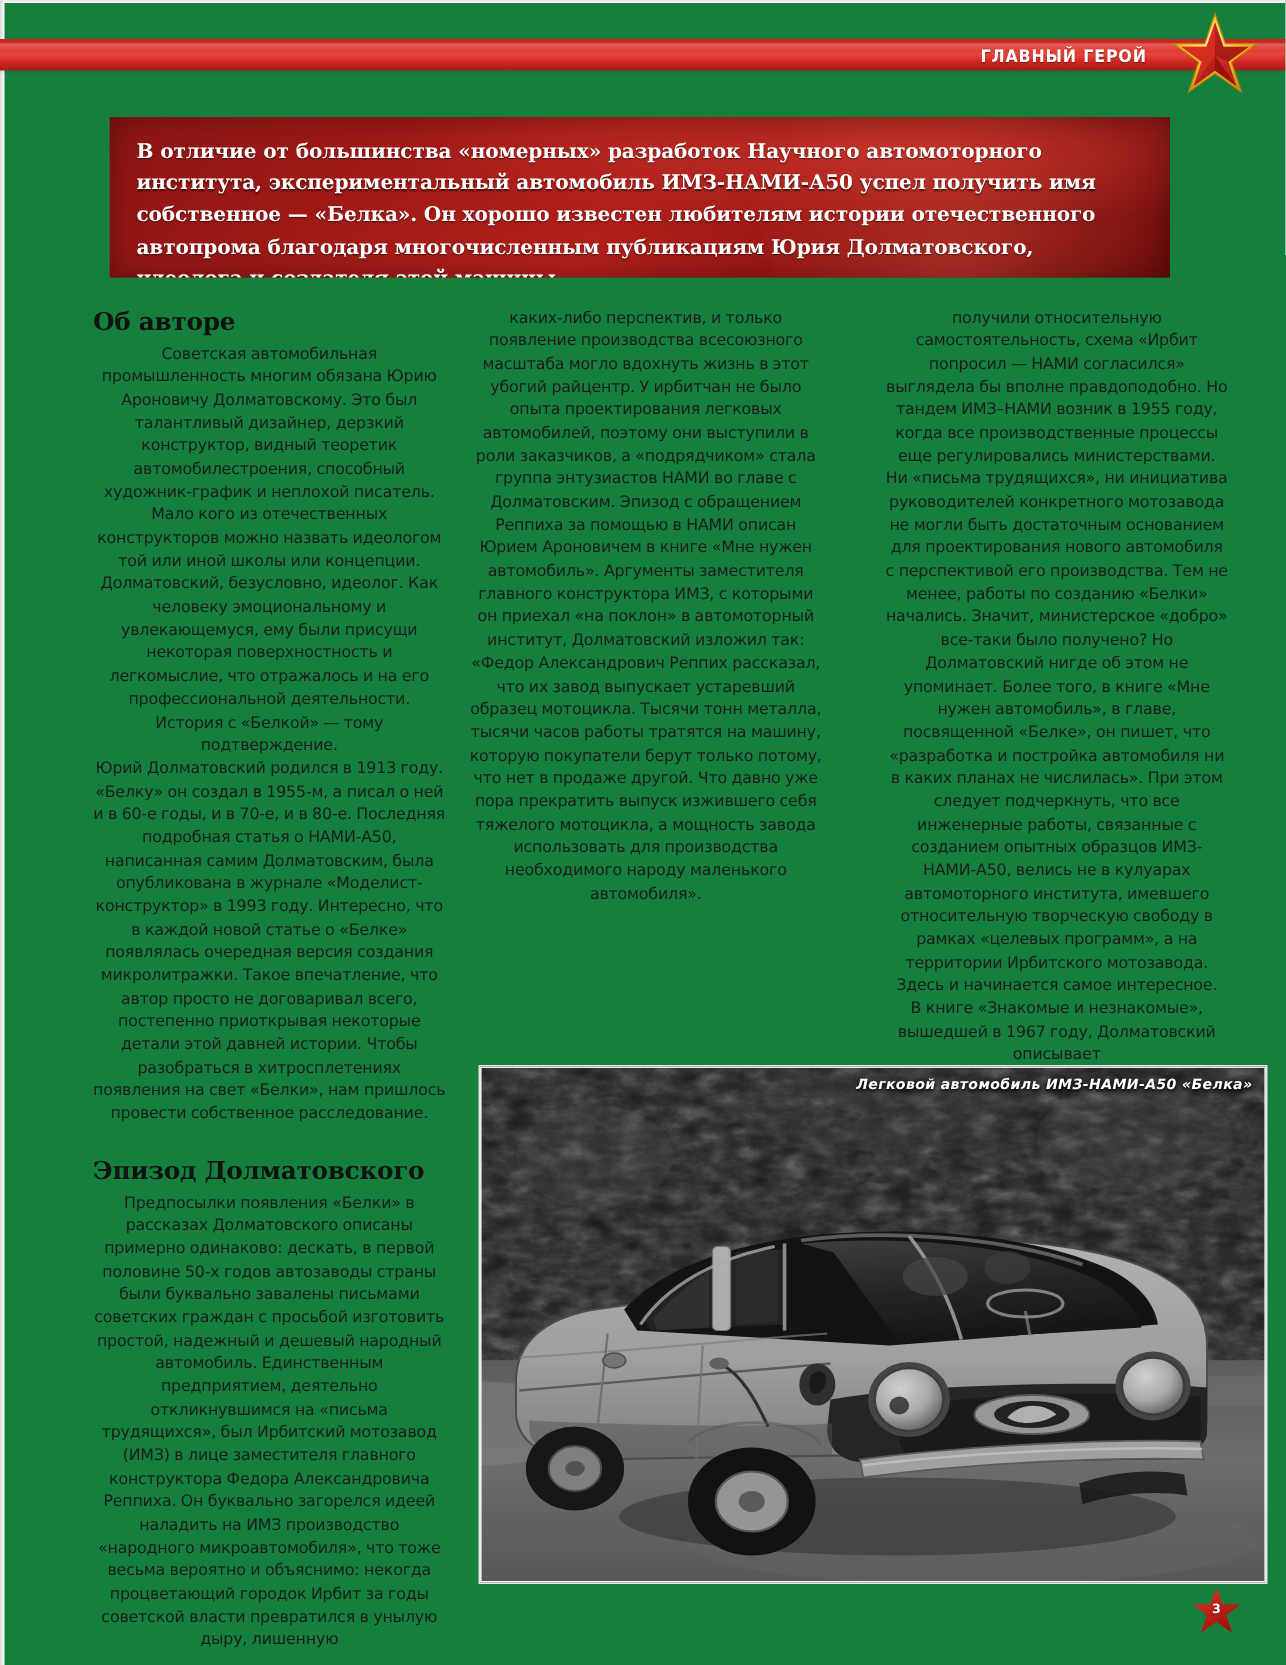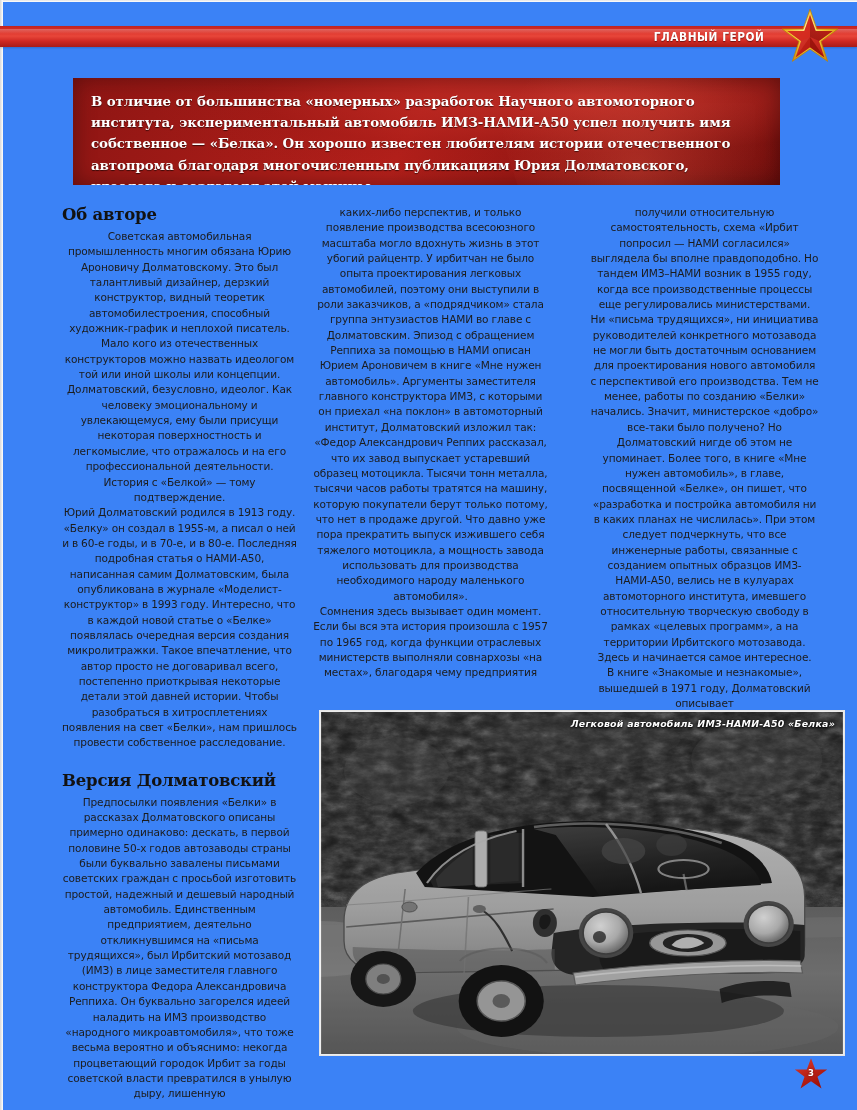--- a/index.html
+++ b/index.html
@@ -13,21 +13,21 @@
     position: relative;
     overflow: hidden;
     font-family: "DejaVu Sans", "Liberation Sans", sans-serif;
     color: #1a1a1a;
   }
 
   
   .page {
     position: absolute;
     inset: 0;
-    background: #3b82f6;
+    background: #15803d;
   }
   .page-edge-left {
     position: absolute;
     left: 0; top: 0; bottom: 0;
     width: 3px;
     background: linear-gradient(to right, #d8d8d8, #ffffff);
     pointer-events: none;
   }
   .page-edge-top {
     position: absolute;
@@ -255,32 +255,31 @@
   <div class="intro-box">
     <div class="intro-text">В отличие от большинства «номерных» разработок Научного автомоторного института, экспериментальный автомобиль ИМЗ-НАМИ-А50 успел получить имя собственное — «Белка». Он хорошо известен любителям истории отечественного автопрома благодаря многочисленным публикациям Юрия Долматовского, идеолога и создателя этой машины.</div>
   </div>
 
   <div class="columns">
 
     <div class="col col-1">
       <h2 class="section-head">Об авторе</h2>
       <p class="body">Советская автомобильная промышленность многим обязана Юрию Ароновичу Долматовскому. Это был талантливый дизайнер, дерзкий конструктор, видный теоретик автомобилестроения, способный художник-график и неплохой писатель. Мало кого из отечественных конструкторов можно назвать идеологом той или иной школы или концепции. Долматовский, безусловно, идеолог. Как человеку эмоциональному и увлекающемуся, ему были присущи некоторая поверхностность и легкомыслие, что отражалось и на его профессиональной деятельности. История с «Белкой» — тому подтверждение.</p>
       <p class="body">Юрий Долматовский родился в 1913 году. «Белку» он создал в 1955-м, а писал о ней и в 60-е годы, и в 70-е, и в 80-е. Последняя подробная статья о НАМИ-А50, написанная самим Долматовским, была опубликована в журнале «Моделист-конструктор» в 1993 году. Интересно, что в каждой новой статье о «Белке» появлялась очередная версия создания микролитражки. Такое впечатление, что автор просто не договаривал всего, постепенно приоткрывая некоторые детали этой давней истории. Чтобы разобраться в хитросплетениях появления на свет «Белки», нам пришлось провести собственное расследование.</p>
-      <h2 class="section-head spaced">Версия Долматовский</h2>
+      <h2 class="section-head spaced">Эпизод Долматовского</h2>
       <p class="body">Предпосылки появления «Белки» в рассказах Долматовского описаны примерно одинаково: дескать, в первой половине 50-х годов автозаводы страны были буквально завалены письмами советских граждан с просьбой изготовить простой, надежный и дешевый народный автомобиль. Единственным предприятием, деятельно откликнувшимся на «письма трудящихся», был Ирбитский мотозавод (ИМЗ) в лице заместителя главного конструктора Федора Александровича Реппиха. Он буквально загорелся идеей наладить на ИМЗ производство «народного микроавтомобиля», что тоже весьма вероятно и объяснимо: некогда процветающий городок Ирбит за годы советской власти превратился в унылую дыру, лишенную</p>
     </div>
 
     <div class="col col-2">
       <p class="body">каких-либо перспектив, и только появление производства всесоюзного масштаба могло вдохнуть жизнь в этот убогий райцентр. У ирбитчан не было опыта проектирования легковых автомобилей, поэтому они выступили в роли заказчиков, а «подрядчиком» стала группа энтузиастов НАМИ во главе с Долматовским. Эпизод с обращением Реппиха за помощью в НАМИ описан Юрием Ароновичем в книге «Мне нужен автомобиль». Аргументы заместителя главного конструктора ИМЗ, с которыми он приехал «на поклон» в автомоторный институт, Долматовский изложил так: «Федор Александрович Реппих рассказал, что их завод выпускает устаревший образец мотоцикла. Тысячи тонн металла, тысячи часов работы тратятся на машину, которую покупатели берут только потому, что нет в продаже другой. Что давно уже пора прекратить выпуск изжившего себя тяжелого мотоцикла, а мощность завода использовать для производства необходимого народу маленького автомобиля».</p>
-      <p class="body">Сомнения здесь вызывает один момент. Если бы вся эта история произошла с 1957 по 1965 год, когда функции отраслевых министерств выполняли совнархозы «на местах», благодаря чему предприятия</p>
     </div>
 
     <div class="col col-3">
       <p class="body">получили относительную самостоятельность, схема «Ирбит попросил — НАМИ согласился» выглядела бы вполне правдоподобно. Но тандем ИМЗ–НАМИ возник в 1955 году, когда все производственные процессы еще регулировались министерствами. Ни «письма трудящихся», ни инициатива руководителей конкретного мотозавода не могли быть достаточным основанием для проектирования нового автомобиля с перспективой его производства. Тем не менее, работы по созданию «Белки» начались. Значит, министерское «добро» все-таки было получено? Но Долматовский нигде об этом не упоминает. Более того, в книге «Мне нужен автомобиль», в главе, посвященной «Белке», он пишет, что «разработка и постройка автомобиля ни в каких планах не числилась». При этом следует подчеркнуть, что все инженерные работы, связанные с созданием опытных образцов ИМЗ-НАМИ-А50, велись не в кулуарах автомоторного института, имевшего относительную творческую свободу в рамках «целевых программ», а на территории Ирбитского мотозавода. Здесь и начинается самое интересное.</p>
-      <p class="body">В книге «Знакомые и незнакомые», вышедшей в 1971 году, Долматовский описывает</p>
+      <p class="body">В книге «Знакомые и незнакомые», вышедшей в 1967 году, Долматовский описывает</p>
     </div>
 
   </div>
 
   <div class="photo-wrap">
     <div class="photo">
       <svg viewBox="0 0 480 344" preserveAspectRatio="none" xmlns="http://www.w3.org/2000/svg">
         <defs>
           <linearGradient id="roadG" x1="0" y1="0" x2="0" y2="1">
             <stop offset="0%" stop-color="#9a9a9a"></stop>

